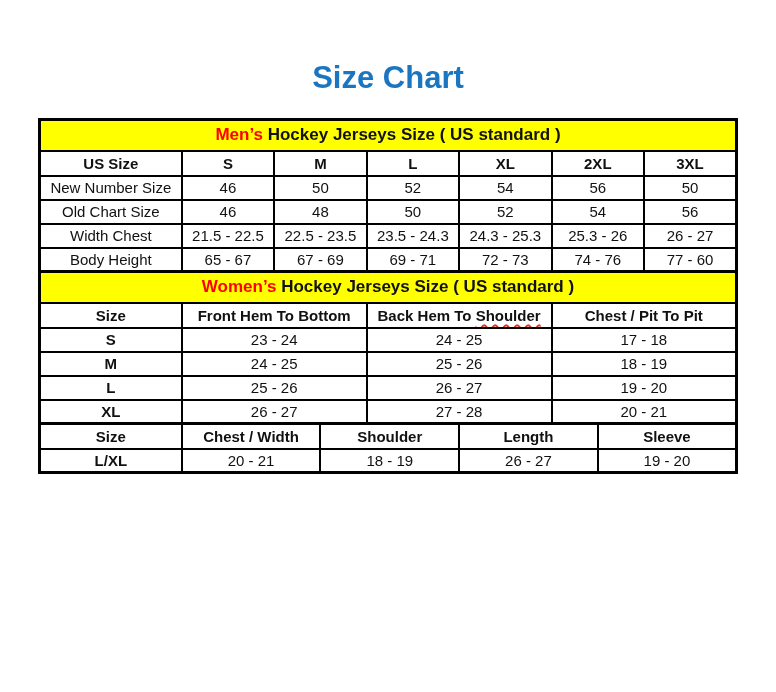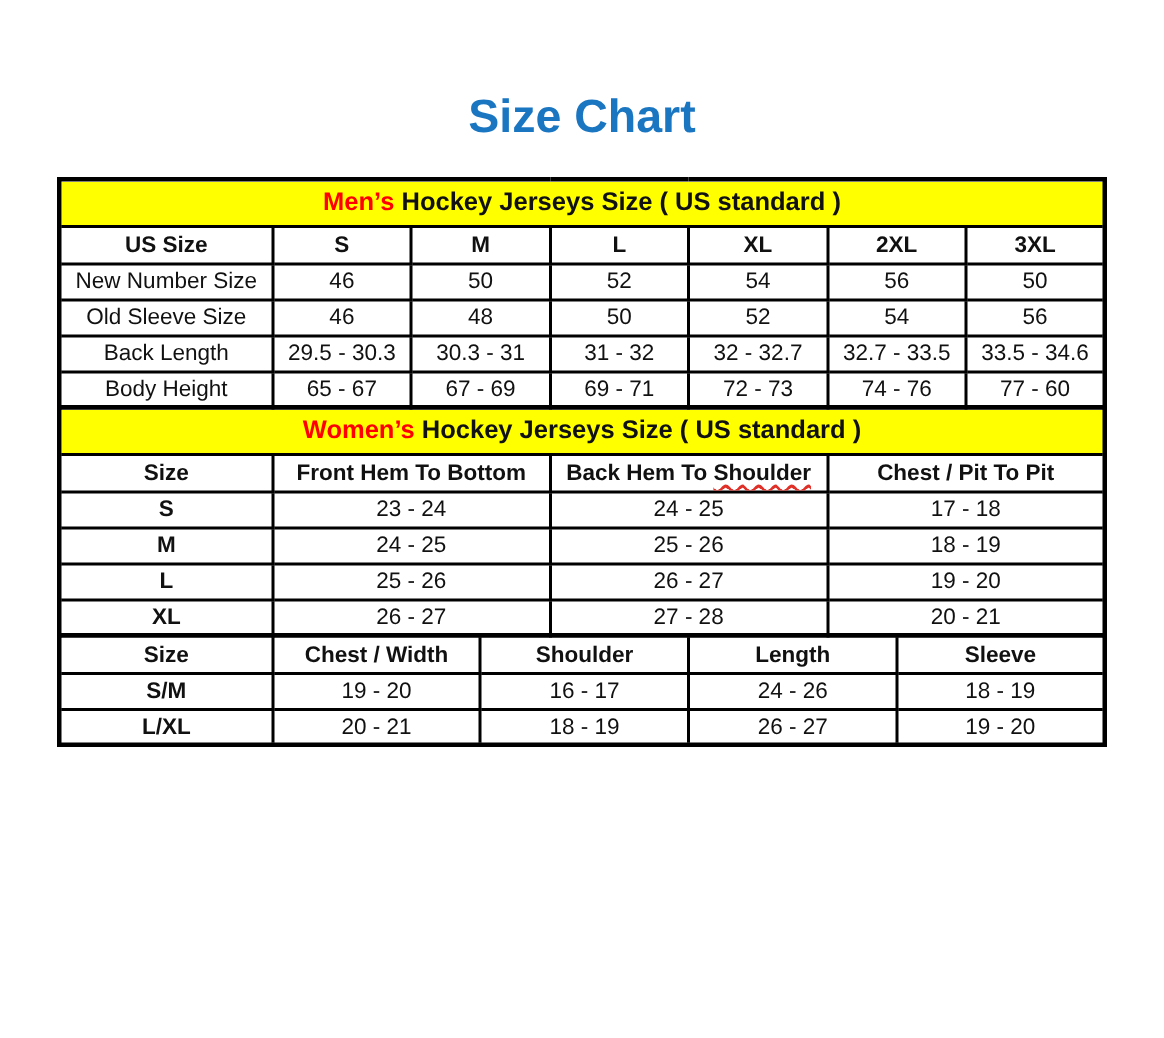--- a/index.html
+++ b/index.html
@@ -83,36 +83,36 @@
           <tr>
             <td class="rowlabel">New Number Size</td>
             <td>46</td>
             <td>50</td>
             <td>52</td>
             <td>54</td>
             <td>56</td>
             <td>50</td>
           </tr>
           <tr>
-            <td class="rowlabel">Old Sleeve Size</td>
+            <td class="rowlabel">Old Chart Size</td>
             <td>46</td>
             <td>48</td>
             <td>50</td>
             <td>52</td>
             <td>54</td>
             <td>56</td>
           </tr>
           <tr>
-            <td class="rowlabel">Back Length</td>
-            <td>29.5 - 30.3</td>
-            <td>30.3 - 31</td>
-            <td>31 - 32</td>
-            <td>32 - 32.7</td>
-            <td>32.7 - 33.5</td>
-            <td>33.5 - 34.6</td>
+            <td class="rowlabel">Width Chest</td>
+            <td>21.5 - 22.5</td>
+            <td>22.5 - 23.5</td>
+            <td>23.5 - 24.3</td>
+            <td>24.3 - 25.3</td>
+            <td>25.3 - 26</td>
+            <td>26 - 27</td>
           </tr>
           <tr>
             <td class="rowlabel">Body Height</td>
             <td>65 - 67</td>
             <td>67 - 69</td>
             <td>69 - 71</td>
             <td>72 - 73</td>
             <td>74 - 76</td>
             <td>77 - 60</td>
           </tr>
@@ -171,27 +171,20 @@
         </colgroup>
         <tbody>
           <tr class="cols">
             <td>Size</td>
             <td>Chest / Width</td>
             <td>Shoulder</td>
             <td>Length</td>
             <td>Sleeve</td>
           </tr>
           <tr>
-            <td class="rowlabel">S/M</td>
-            <td>19 - 20</td>
-            <td>16 - 17</td>
-            <td>24 - 26</td>
-            <td>18 - 19</td>
-          </tr>
-          <tr>
             <td class="rowlabel">L/XL</td>
             <td>20 - 21</td>
             <td>18 - 19</td>
             <td>26 - 27</td>
             <td>19 - 20</td>
           </tr>
         </tbody>
       </table>
   </div>
 </div>

